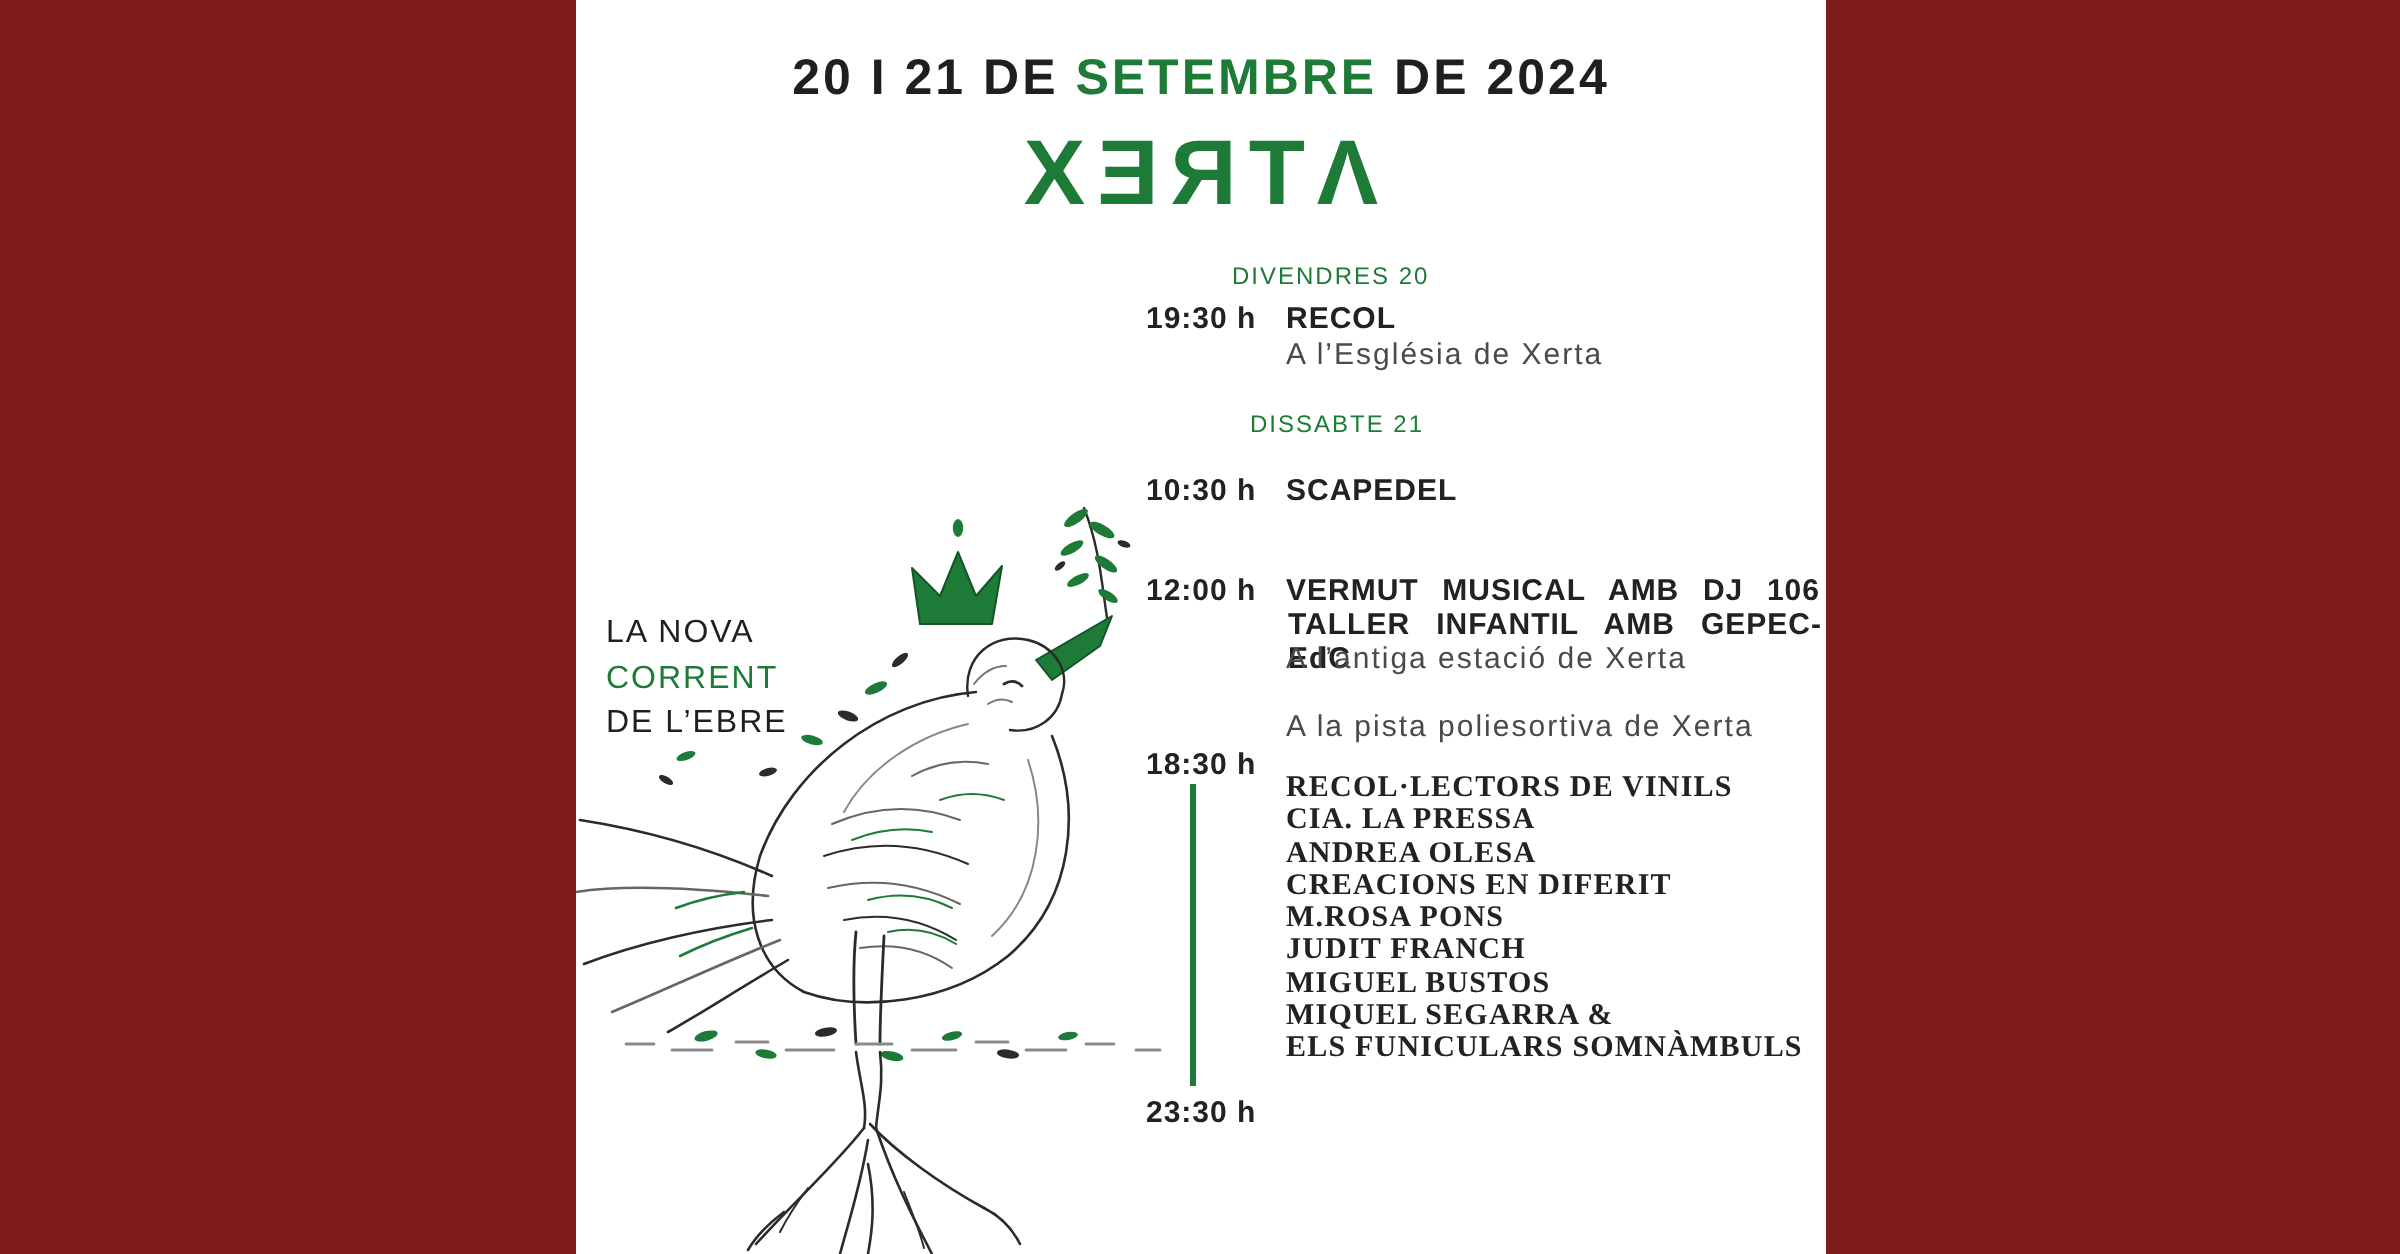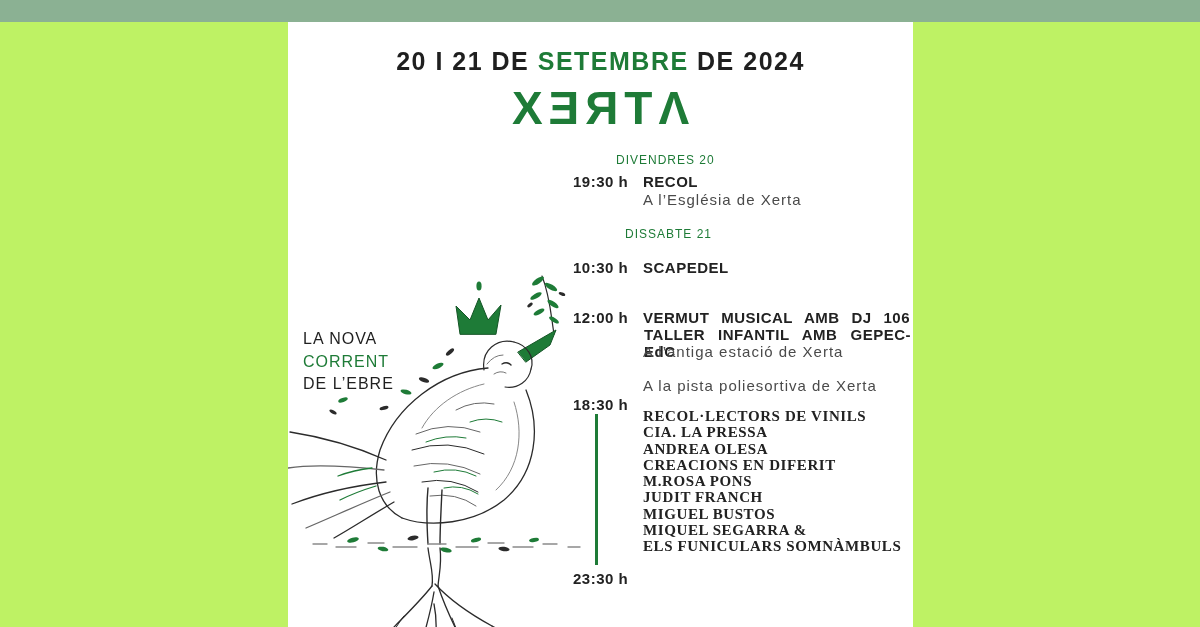--- a/index.html
+++ b/index.html
@@ -1,19 +1,19 @@
 <!DOCTYPE html>
 <html><head>
 <meta charset="utf-8">
 <style>
   * { margin:0; padding:0; box-sizing:border-box; }
   html,body { width:1200px; height:627px; overflow:hidden; }
   body { font-family:"Liberation Sans", sans-serif; background:#8bb193; position:relative; }
 
-  .poster { position:absolute; inset:0; background:#bef264;margin-top:22px; }
+  .poster { position:absolute; inset:0; background:#7f1d1d; }
 
   .panel {
     position:absolute; top:0; bottom:0; left:288px; width:625px;
     background:#ffffff;
   }
 
   
   .title {
     position:absolute; top:25px; left:0; width:625px;
     text-align:center; font-size:25px; font-weight:bold;

